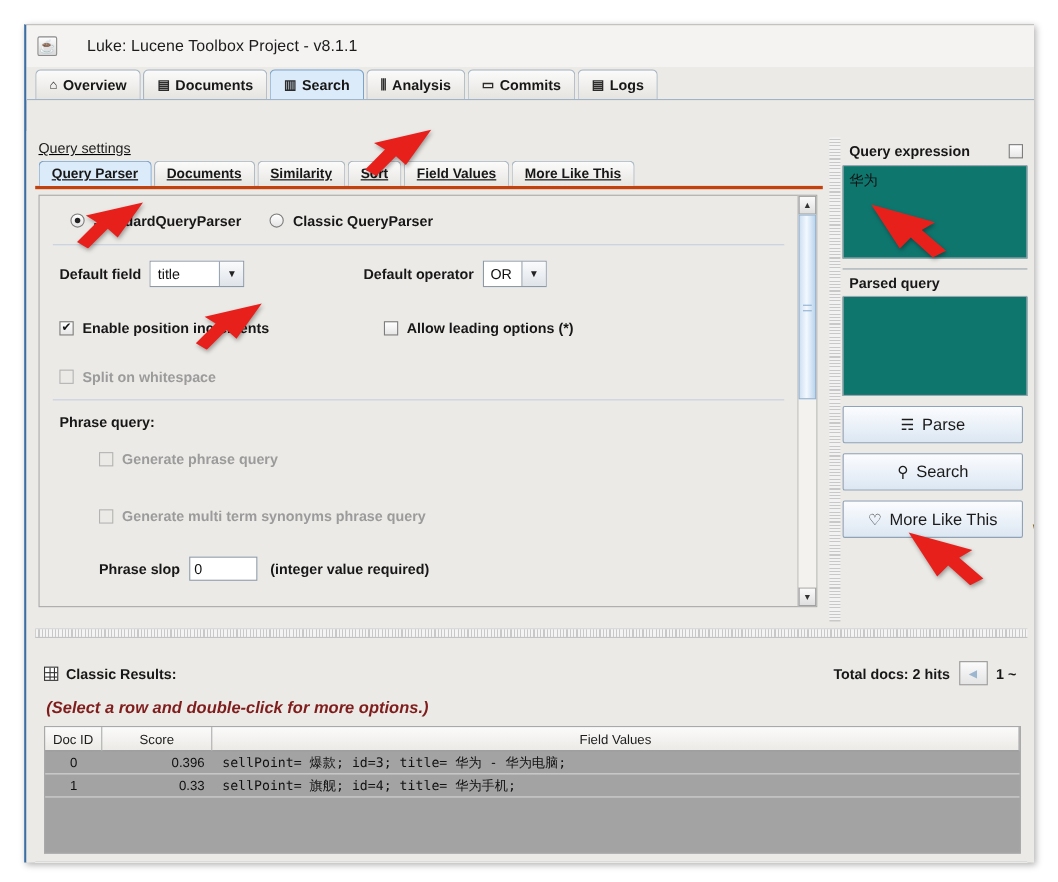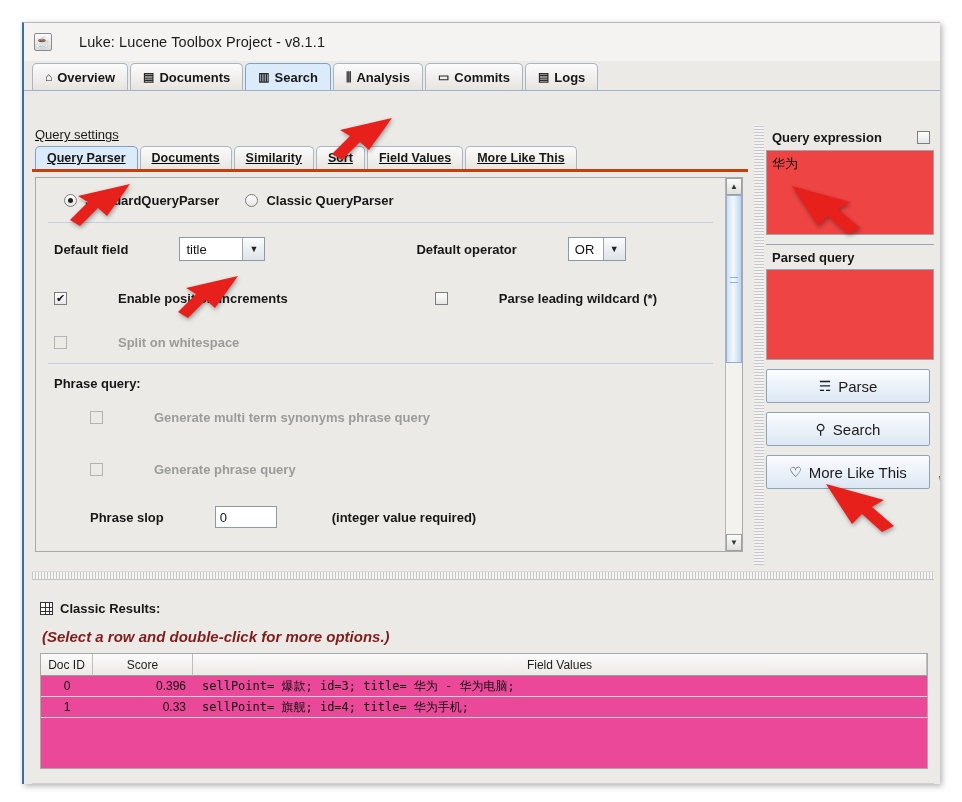--- a/index.html
+++ b/index.html
@@ -142,21 +142,21 @@
     display: flex;
   }
   #settings-inner {
     flex: 1;
     position: relative;
     padding: 0 10px;
     overflow: hidden;
   }
   .sep-line { height: 1px; background: #c5cfe0; margin: 0 2px; }
 
-  .row { display: flex; align-items: center; gap: 43px; }
+  .row { display: flex; align-items: center; }
 
   .radio-row { height: 44px; padding-left: 18px; gap: 0; }
   .radio {
     width: 13px; height: 13px; border-radius: 50%;
     border: 1px solid #7d7d7d;
     background: linear-gradient(#ffffff, #e4e4e4);
     display: inline-block; position: relative; flex: none;
   }
   .radio.on::after {
     content: ""; position: absolute;
@@ -268,21 +268,21 @@
   }
   .rp-header {
     height: 26px;
     display: flex; align-items: center; justify-content: space-between;
     background: #eceae6;
     font-size: 13px; font-weight: bold; color: #171717;
     padding: 0 4px 0 6px;
     border-bottom: 1px solid #9aa5b0;
   }
   .rp-box {
-    background: #ef4444;
+    background: #0f766e;
     border: 1px solid #9aa5b0;
     border-top: none;
     font-size: 13px; color: #111;
     padding: 4px 5px;
     overflow: hidden;
   }
   #qexpr-box { height: 84px; }
   #parsed-box { height: 90px; }
 
   .rbtn {
@@ -347,21 +347,21 @@
   }
   #results-hint {
     font-size: 15px; font-weight: bold; color: #7f1d1d;
     padding: 12px 0 8px 10px;
     font-style: italic;
   }
 
   #results-table {
     margin: 0 6px 0 8px;
     border: 1px solid #a9a9a9;
-    background: #ec4899;
+    background: #a3a3a3;
     height: 116px;
     overflow: hidden;
   }
   .tbl-head { display: flex; height: 22px; }
   .tbl-head > div {
     background: linear-gradient(#fbfbfb,#eceae6);
     border-right: 1px solid #bdbdbd;
     border-bottom: 1px solid #9b9b9b;
     display: flex; align-items: center; justify-content: center;
     font-size: 12px; color: #1d1d1d;
@@ -472,40 +472,40 @@
               <span class="combo">
                 <span class="cval" style="min-width:34px">OR</span>
                 <span class="carrow">▼</span>
               </span>
             </div>
 
             <div class="row chk-row">
               <span class="chk">✔</span>
               <span class="chk-label">Enable position increments</span>
               <span class="chk" style="margin-left:104px"></span>
-              <span class="chk-label">Parse leading wildcard (*)</span>
+              <span class="chk-label">Allow leading options (*)</span>
             </div>
 
             <div class="row chk-row" style="height:42px">
               <span class="chk disabled"></span>
               <span class="chk-label disabled">Split on whitespace</span>
             </div>
 
             <div class="sep-line"></div>
 
             <div class="phrase-title">Phrase query:</div>
 
             <div class="row phrase-row">
               <span class="chk disabled"></span>
-              <span class="chk-label disabled">Generate multi term synonyms phrase query</span>
+              <span class="chk-label disabled">Generate phrase query</span>
             </div>
 
             <div class="row phrase-row">
               <span class="chk disabled"></span>
-              <span class="chk-label disabled">Generate phrase query</span>
+              <span class="chk-label disabled">Generate multi term synonyms phrase query</span>
             </div>
 
             <div class="row" style="height:44px;padding-left:44px">
               <span class="lbl">Phrase slop</span>
               <span class="slop-input">0</span>
               <span class="lbl">(integer value required)</span>
             </div>
 
           </div>
 
@@ -559,20 +559,25 @@
       </div>
     </div>
 
     <div id="hsplit"></div>
 
     <div id="bottom-pane">
       <div id="results-head">
         <div id="results-title">
           <span class="grid-icon"></span>
           <span>Classic Results:</span>
+        </div>
+        <div id="results-nav">
+          <span>Total docs: 2 hits</span>
+          <span class="nav-btn">◀</span>
+          <span>1 ~</span>
         </div>
       </div>
 
       <div id="results-hint">(Select a row and double-click for more options.)</div>
 
       <div id="results-table">
         <div class="tbl-head">
           <div class="c-docid">Doc ID</div>
           <div class="c-score">Score</div>
           <div class="c-fields">Field Values</div>

